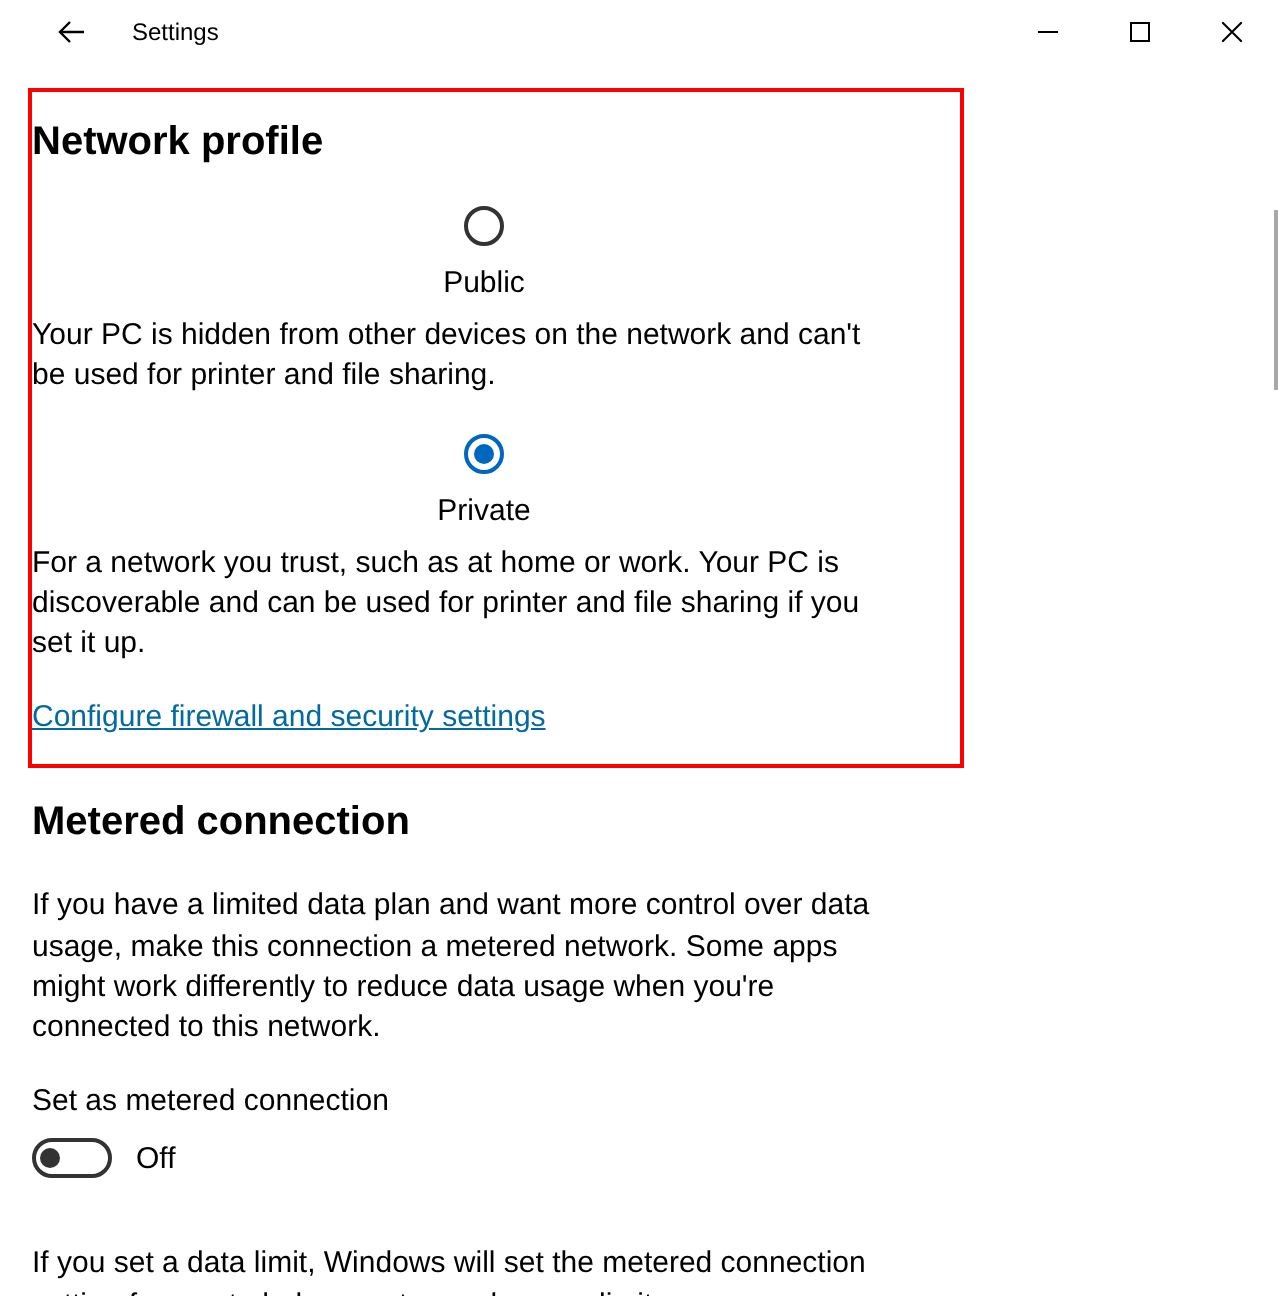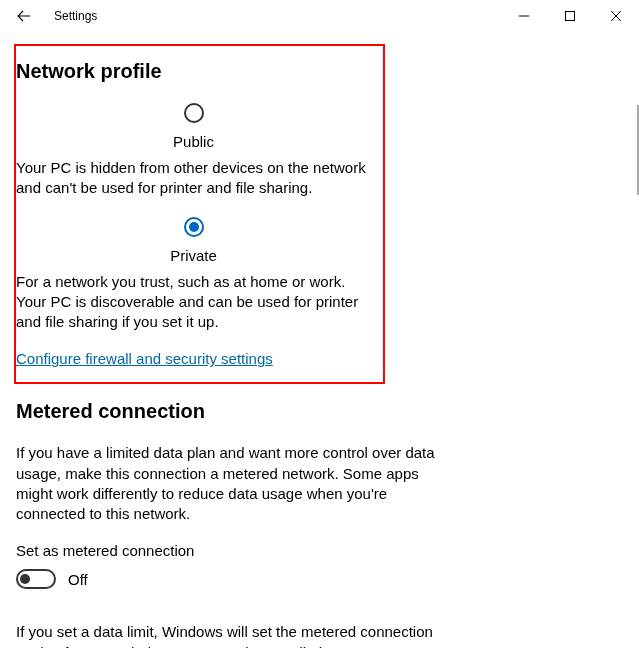--- a/index.html
+++ b/index.html
@@ -9,21 +9,21 @@
       color: #000000;
       width: 639px;
       height: 648px;
       overflow: hidden;
       position: relative;
     }
     .title-bar {
       height: 32px;
       display: flex;
       align-items: center;
-      padding: 0 0 0 4px;
+      padding: 0 0 0 16px;
     }
     .back-btn {
       width: 40px;
       height: 32px;
       display: flex;
       align-items: center;
       justify-content: center;
       cursor: pointer;
     }
     .window-title {
@@ -58,21 +58,21 @@
     }
     .page-title {
       font-size: 28px;
       font-weight: 400;
     }
     .highlight-box {
       border: 2px solid #ff0000;
       padding: 14px 12px 14px 0;
       margin-left: -2px;
       margin-bottom: 16px;
-      width: 371px;
+      width: 468px;
     }
     .section-title {
       font-size: 20px;
       font-weight: 600;
       margin-bottom: 20px;
     }
     .radio-option {
       display: flex;
       align-items: center;
       gap: 10px;

